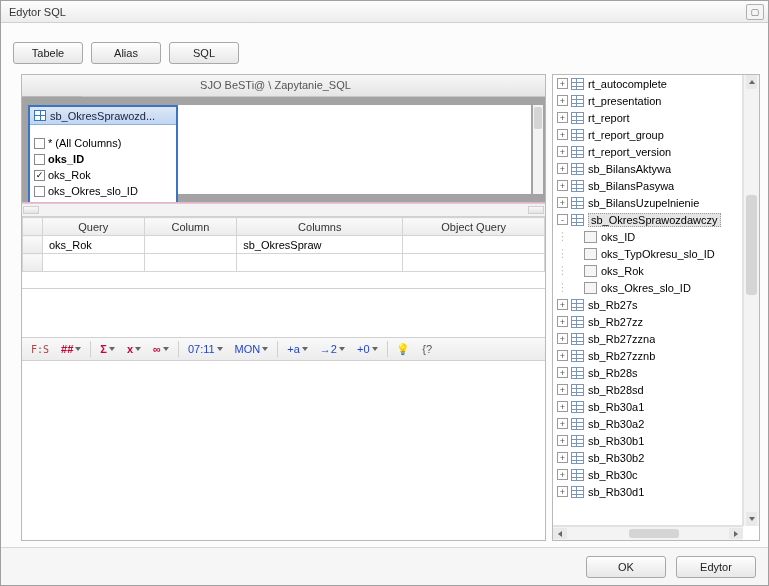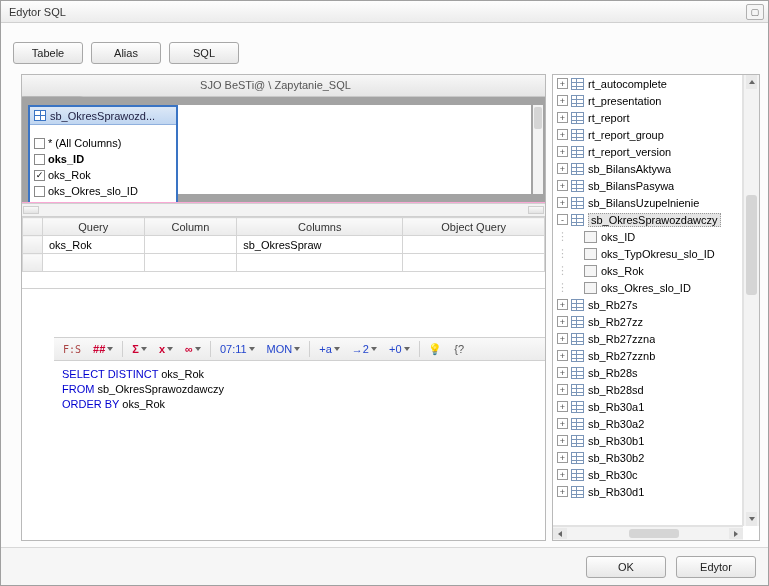--- a/index.html
+++ b/index.html
@@ -357,21 +357,21 @@
             <td class="rowhdr"></td>
                 <td></td>
                 <td></td>
                 <td></td>
                 <td></td>
           </tr>
         </tbody>
           </table>
       </div>
 
-      <div style="flex:1; display:flex; flex-direction:column;margin-left:32px;">
+      <div style="flex:1; display:flex; flex-direction:column;">
         <div style="height:48px;"></div>
         <div class="sql-toolbar">
           <div class="tb-item">
               <span class="clr-brown">F:S</span>
             </div>
           <div class="tb-item">
               <span class="clr-red">##</span>
               <span class="caret-down"></span>
             </div>
           <div class="sep"></div>
@@ -410,23 +410,20 @@
               <span class="caret-down"></span>
             </div>
           <div class="sep"></div>
           <div class="tb-item">
               <span>💡</span>
             </div>
           <div class="tb-item">
               <span>{?</span>
             </div>
         </div>
-        <div class="sql-editor"><span class="kw">SELECT DISTINCT</span><span> oks_Rok</span>
-<span class="kw">FROM</span><span> sb_OkresSprawozdawczy</span>
-<span class="kw">ORDER BY</span><span> oks_Rok</span></div>
       </div>
     </div>
 
     <div class="right-panel">
       <div class="tree" id="tree">
           <div class="tree-node">
             <span class="exp">+</span>
             <span class="ticon table-i"></span>
             <span class="txt">rt_autocomplete</span>
           </div>

